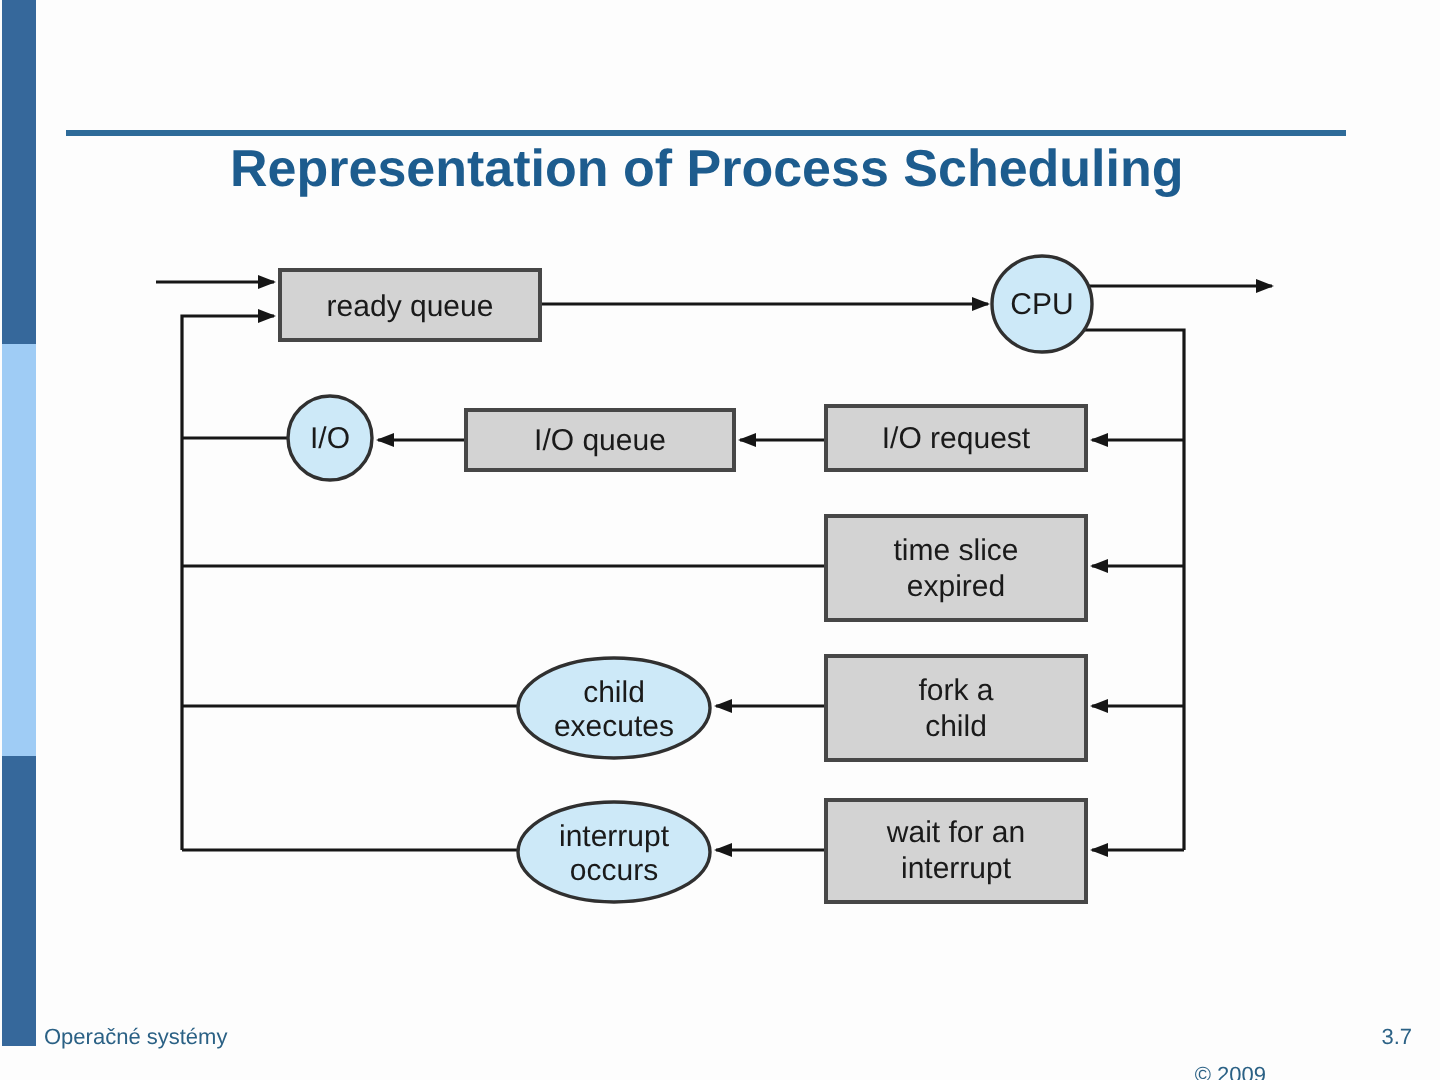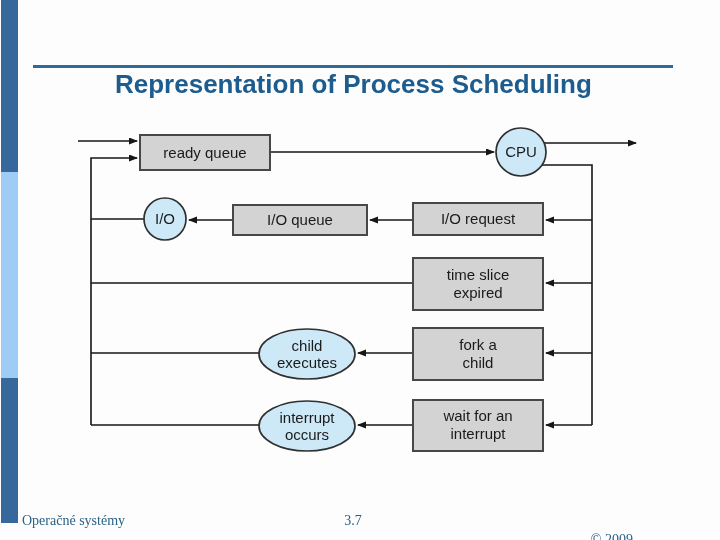--- a/index.html
+++ b/index.html
@@ -9,23 +9,23 @@
   }
   .bar{position:absolute;left:1px;width:17px;}
   .bar-top{top:0;height:172px;background:#36689b;}
   .bar-mid{top:172px;height:206px;background:#9fccf5;}
   .bar-bot{top:378px;height:145px;background:#36689b;}
   .title{
     position:absolute;left:115px;top:29px;width:590px;
     font-size:26px;font-weight:bold;color:#1d5c8e;white-space:nowrap;margin-top:40px;
   }
   .title-rule{position:absolute;left:33px;top:65px;width:640px;height:3px;background:#2e6b99;}
-  .footer{position:absolute;font-size:14px;color:#2b6185;font-family:Liberation Serif, serif;}
+  .footer{position:absolute;font-size:11px;color:#2b6185;}
   .footer-left{left:22px;top:513px;}
-  .footer-center{left:0;top:513px;width:706px;text-align:center;}
+  .footer-center{left:0;top:513px;width:706px;text-align:right;}
   .footer-right{right:87px;top:532px;}
   svg{position:absolute;left:0;top:0;}
   .dlabel{font-family:"Liberation Sans",sans-serif;font-size:15px;fill:#1a1a1a;}
 </style>
 </head>
 <body>
 
 <div class="slide">
 
   <div class="bar bar-top"></div>

